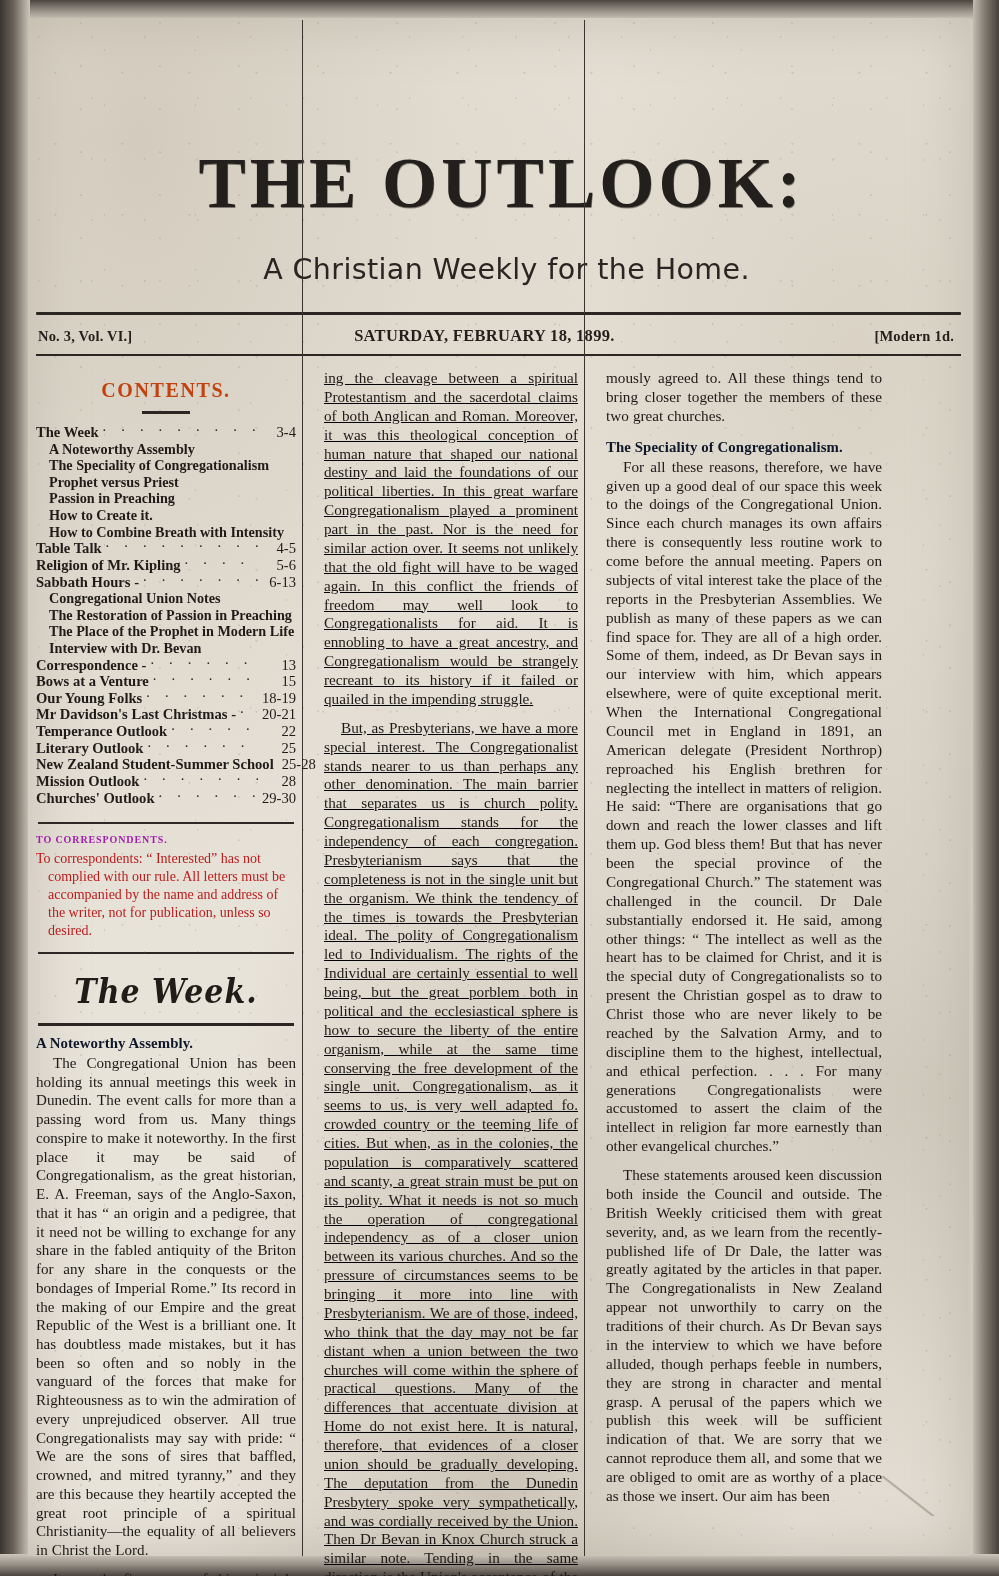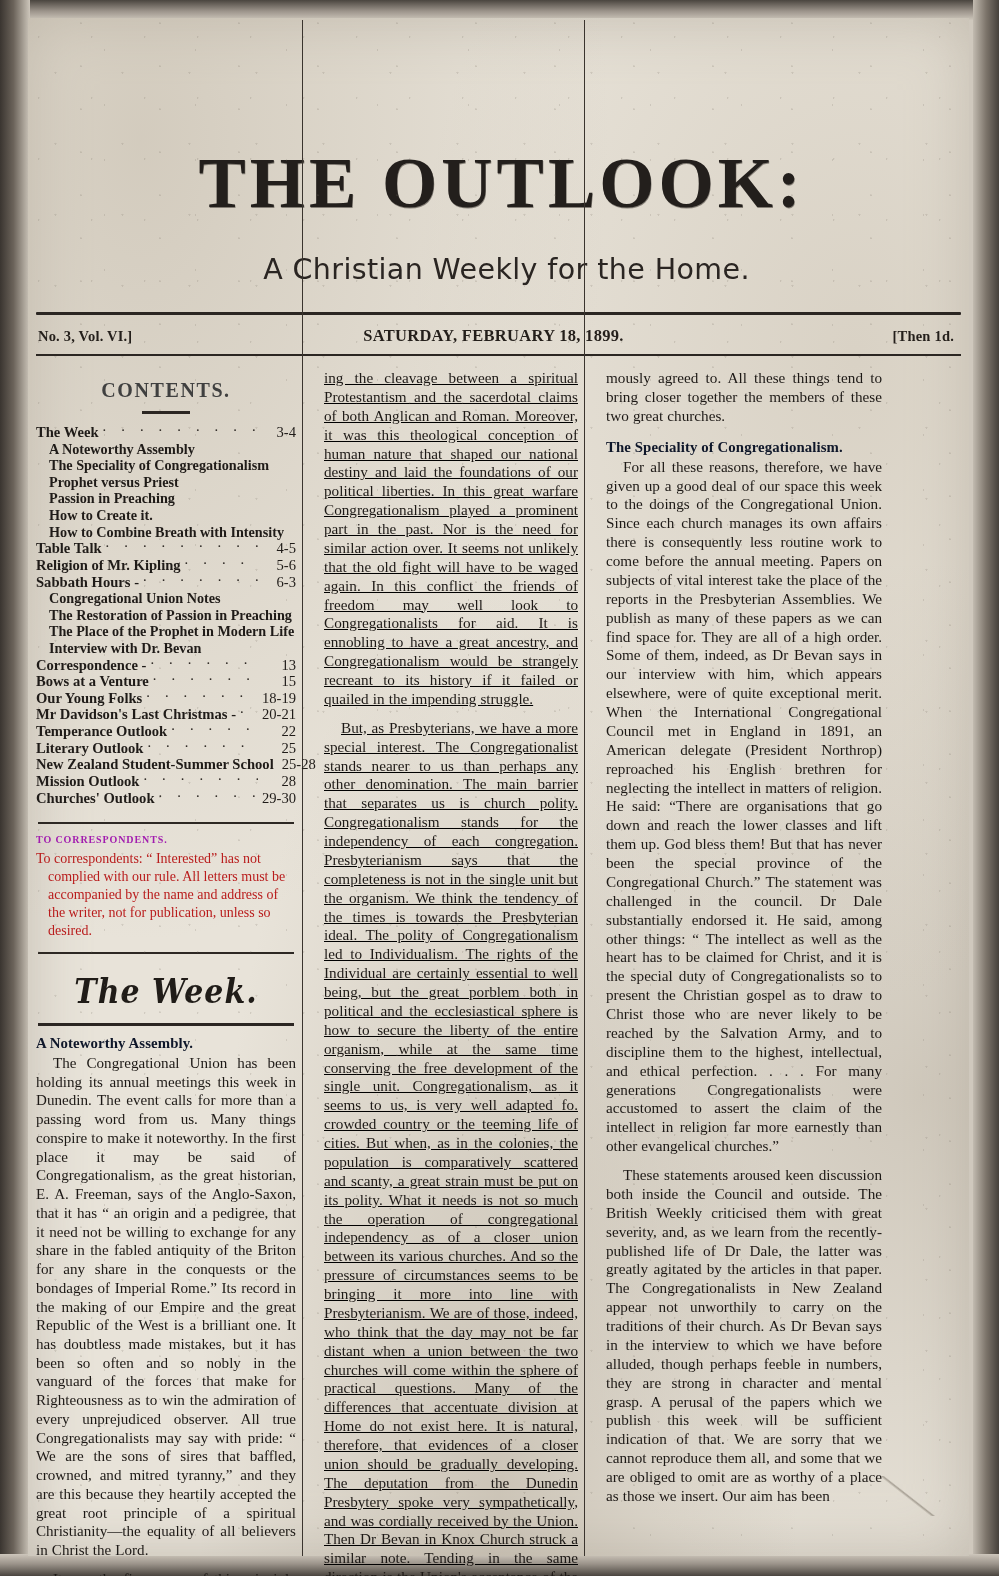--- a/index.html
+++ b/index.html
@@ -137,21 +137,21 @@
   }
   .div-1 { left: 274px; }
   .div-2 { left: 556px; }
 
   
   .contents-title {
     text-align: center;
     font-weight: bold;
     font-size: 20px;
     letter-spacing: 1.6px;
-    color: #404040;
+    color: #c2410c;
     margin-top: 10px;
   }
   .contents-sep {
     width: 48px;
     height: 3px;
     background: #2b2622;
     margin: 9px auto 10px auto;
   }
   .toc {
     font-size: 14.6px;
@@ -288,21 +288,21 @@
 
       <div class="masthead">
         <div class="paper-title">THE OUTLOOK:</div>
         <div class="paper-subtitle">A Christian Weekly for the Home.</div>
       </div>
       <div class="rule-thick"></div>
 
       <div class="issue-line">
         <div class="issue-no">No. 3, Vol. VI.]</div>
         <div class="issue-date">SATURDAY, FEBRUARY 18, 1899.</div>
-        <div class="issue-price">[Then 1d.</div>
+        <div class="issue-price">[Modern 1d.</div>
       </div>
       <div class="rule-thin"></div>
 
       <div class="columns">
         <div class="col-divider div-1"></div>
         <div class="col-divider div-2"></div>
 
         <div class="col col-1">
           <div class="contents-title">CONTENTS.</div>
           <div class="contents-sep"></div>
@@ -324,21 +324,21 @@
                 <span class="toc-page">4-5</span>
               </div>
               <div class="toc-row">
                 <span class="toc-label">Religion of Mr. Kipling</span>
                 <span class="toc-dots">············</span>
                 <span class="toc-page">5-6</span>
               </div>
               <div class="toc-row">
                 <span class="toc-label">Sabbath Hours -</span>
                 <span class="toc-dots">············</span>
-                <span class="toc-page">6-3</span>
+                <span class="toc-page">6-13</span>
               </div>
               <div class="toc-sub">Congregational Union Notes</div>
               <div class="toc-sub">The Restoration of Passion in Preaching</div>
               <div class="toc-sub">The Place of the Prophet in Modern Life</div>
               <div class="toc-sub">Interview with Dr. Bevan</div>
               <div class="toc-row">
                 <span class="toc-label">Correspondence -</span>
                 <span class="toc-dots">············</span>
                 <span class="toc-page">13</span>
               </div>

